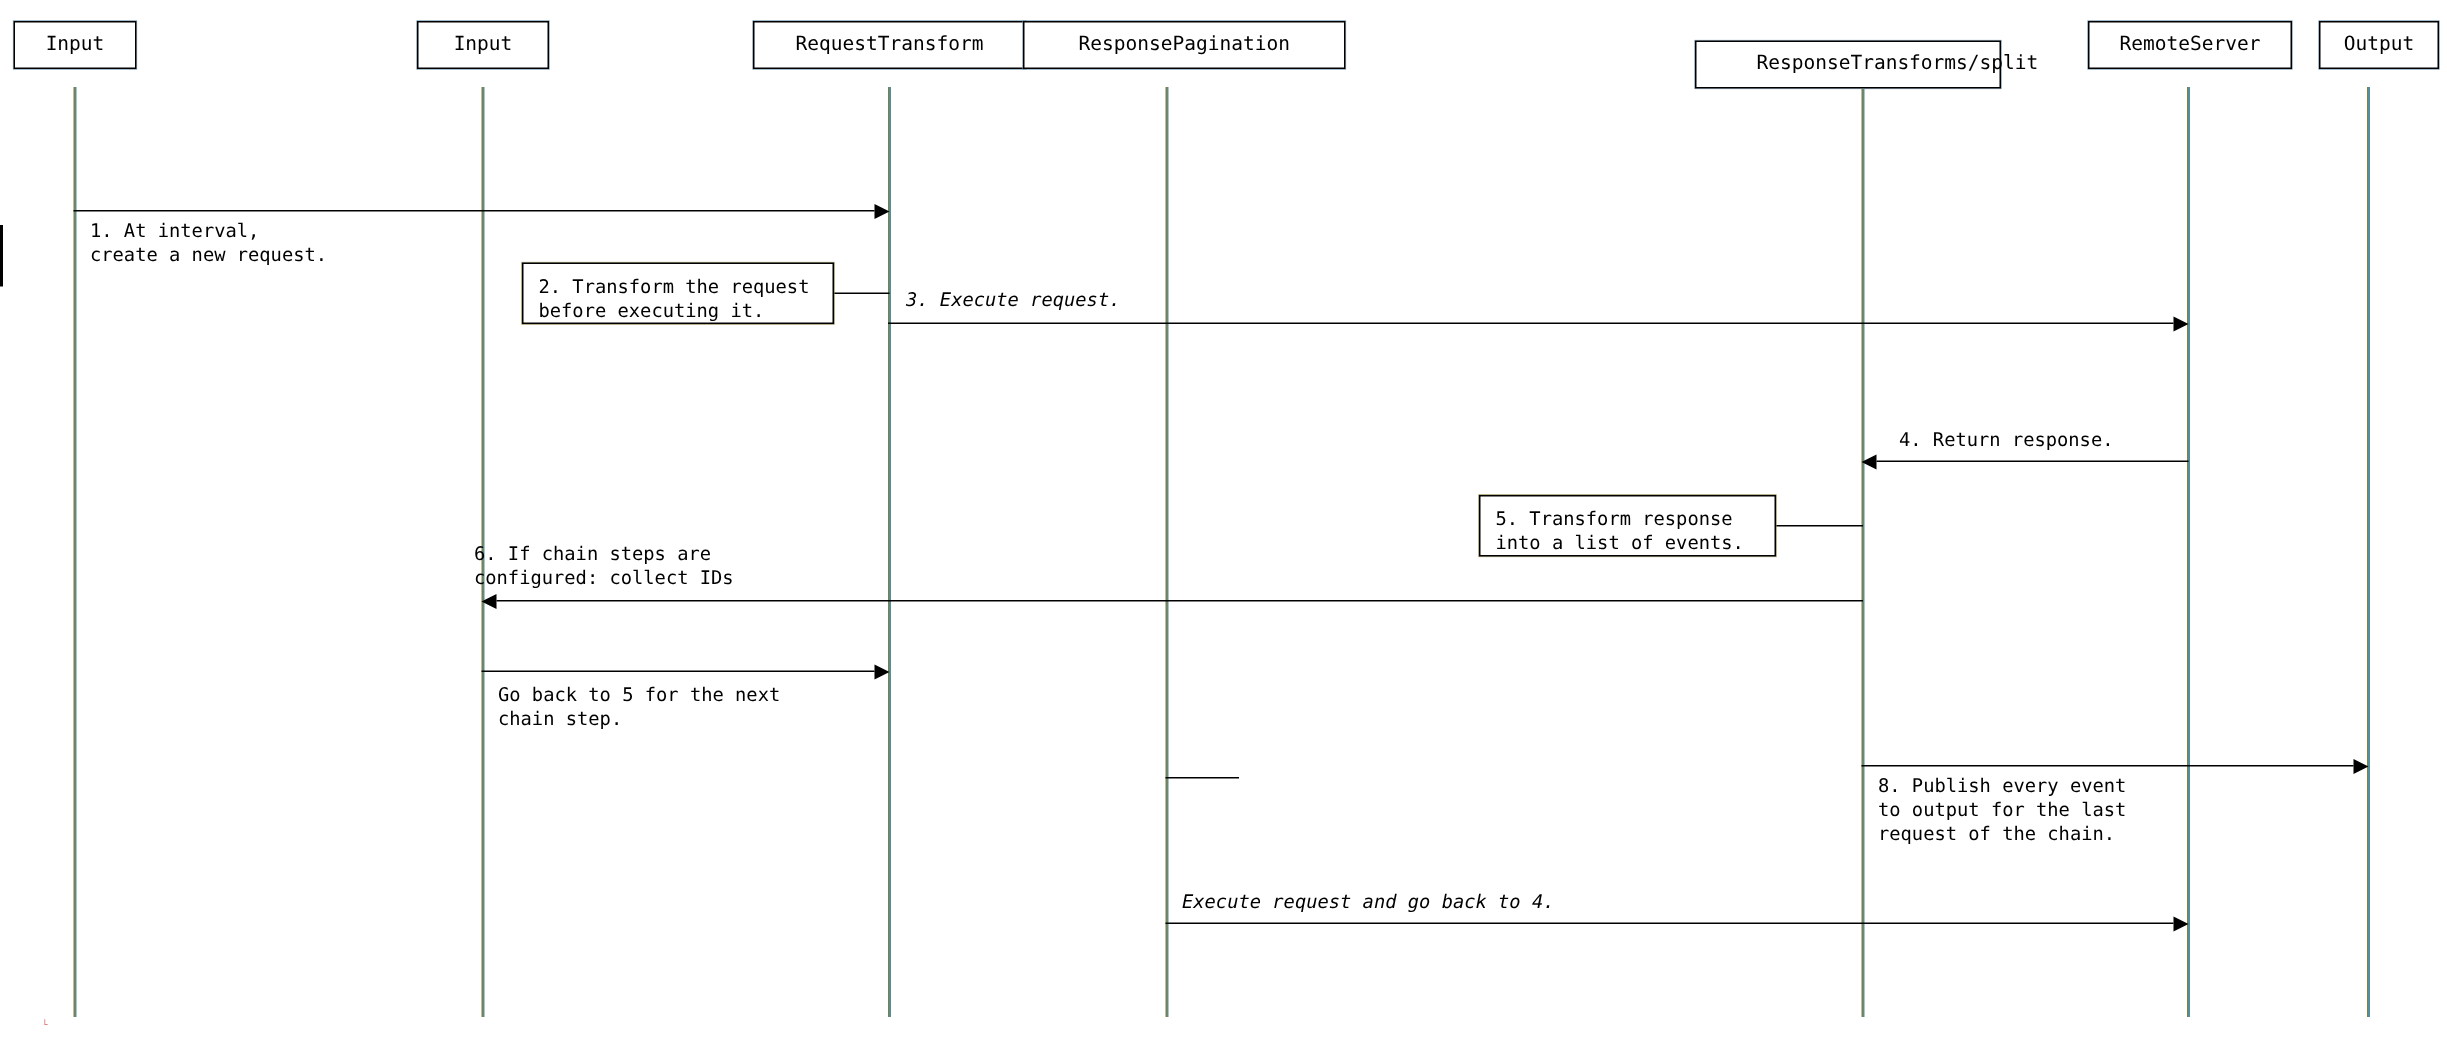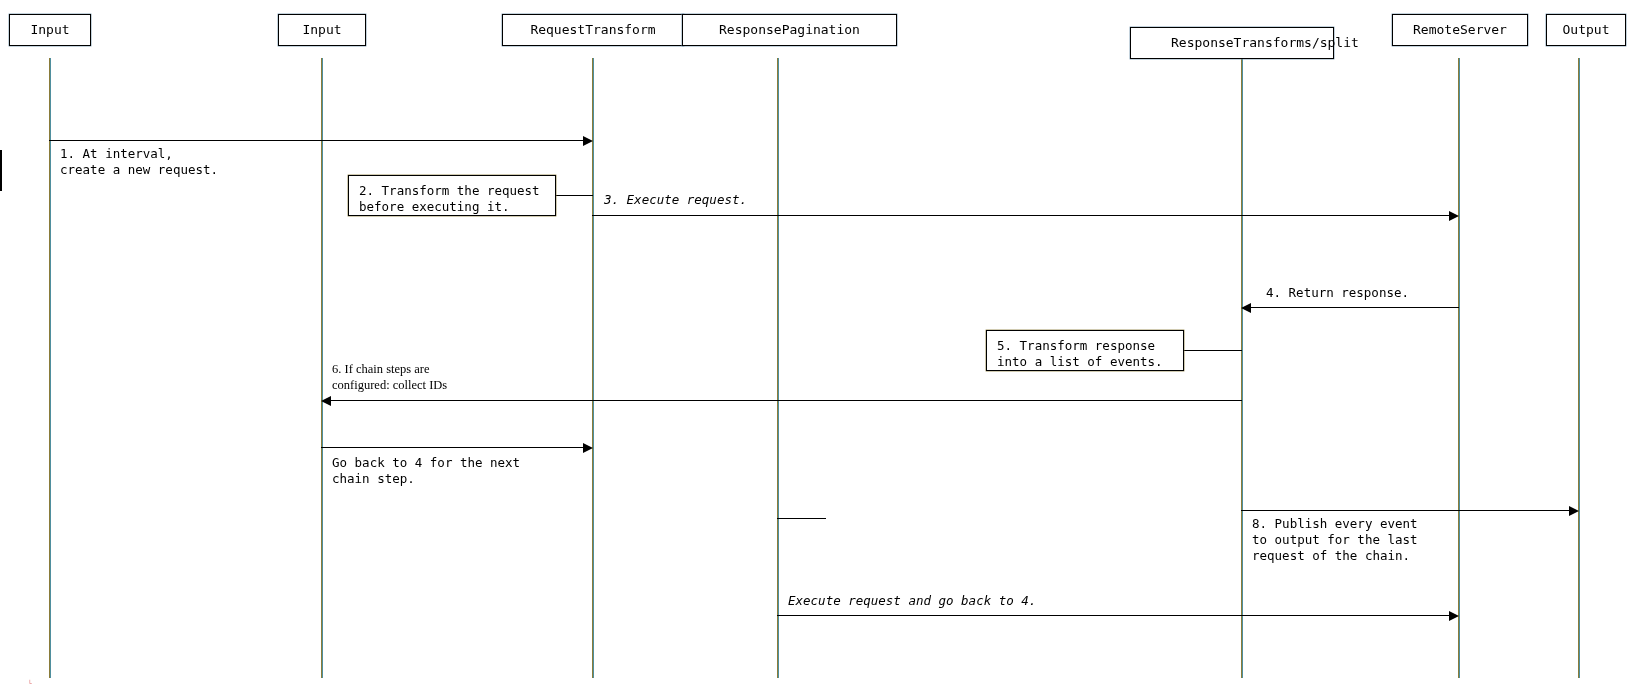--- a/index.html
+++ b/index.html
@@ -142,28 +142,28 @@
   <div class="arrow-head-right" style="left:1449px; top:211px;"></div>
 
   <div class="msg-label" style="left:1266px; top:285px;">4. Return response.</div>
   <div class="msg-line" style="left:1251px; top:307px; width:208px;"></div>
   <div class="arrow-head-left" style="left:1241px; top:303px;"></div>
 
   <div class="note-connector" style="left:1184px; top:350px; width:58px;"></div>
   <div class="note" style="left:986px; top:330px; width:198px; height:41px;">5. Transform response
 into a list of events.</div>
 
-  <div class="msg-label" style="left:332px; top:361px;font-family:Liberation Serif, serif;">6. If chain steps are
+  <div class="msg-label" style="left:316px; top:361px;">6. If chain steps are
 configured: collect IDs</div>
   <div class="msg-line" style="left:331px; top:400px; width:911px;"></div>
   <div class="arrow-head-left" style="left:321px; top:396px;"></div>
 
   <div class="msg-line" style="left:321px; top:447px; width:262px;"></div>
   <div class="arrow-head-right" style="left:583px; top:443px;"></div>
-  <div class="msg-label" style="left:332px; top:455px;">Go back to 4 for the next
+  <div class="msg-label" style="left:332px; top:455px;">Go back to 5 for the next
 chain step.</div>
 
   <div class="note-connector" style="left:777px; top:518px; width:49px;"></div>
 
   <div class="msg-line" style="left:1241px; top:510px; width:328px;"></div>
   <div class="arrow-head-right" style="left:1569px; top:506px;"></div>
   <div class="msg-label" style="left:1252px; top:516px;">8. Publish every event
 to output for the last
 request of the chain.</div>
 

